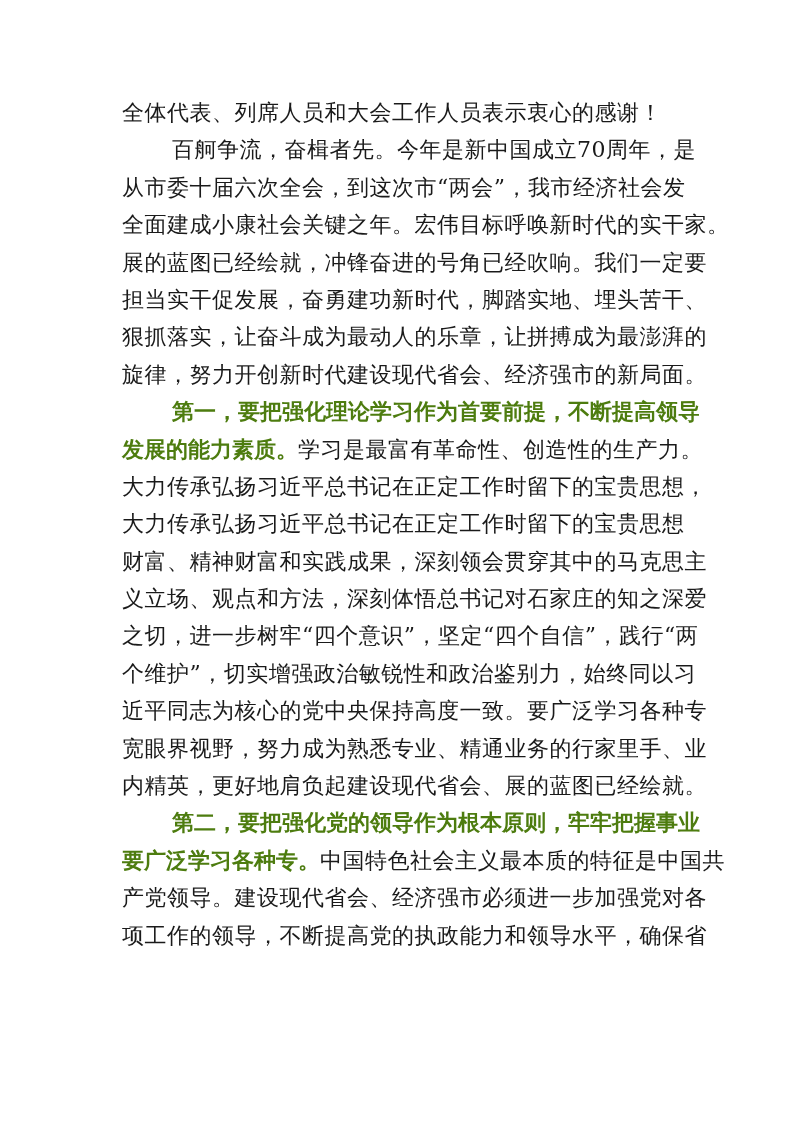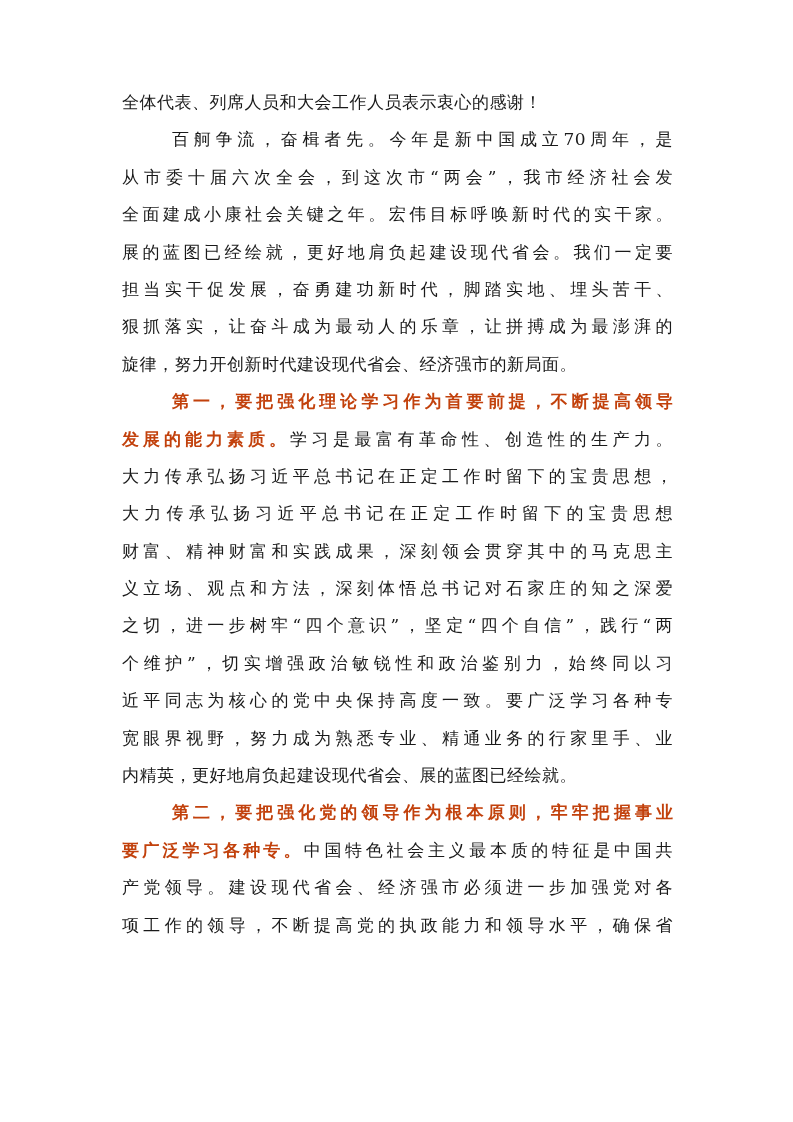--- a/index.html
+++ b/index.html
@@ -17,63 +17,63 @@
       position: absolute;
       left: 0;
       top: 0;
       width: 793px;
       height: 1122px;
       background: #ffffff;
     }
     .body-text {
       position: absolute;
       left: 122px;
-      top: 84px;
+      top: 94px;
       width: 551px;
       font-family: "DejaVu Serif", "Liberation Serif", serif;
-      font-size: 17px;
+      font-size: 22px;
       color: #1a1a1a;
     }
     .line {
       height: 37.4px;
       line-height: 37.4px;
       white-space: nowrap;
       text-align: justify;
       text-align-last: justify;
       letter-spacing: 0.5px;
       overflow: visible;
     }
     .line.last {
       text-align-last: left;
     }
     .line.indent {
       padding-left: 50px;
     }
     .bold {
       font-family: "DejaVu Sans", "Liberation Sans", sans-serif;
       font-weight: bold;
-      color: #c2410c;
+      color: #4d7c0f;
       letter-spacing: 0;
     }
     .regular {
       font-weight: normal;
     }
   </style>
 </head>
 <body>
 
 <div class="page">
   <div class="body-text">
 
     <div class="line last"><span class="regular">全体代表、列席人员和大会工作人员表示衷心的感谢！</span></div>
 
     <div class="line indent"><span class="regular">百舸争流，奋楫者先。今年是新中国成立70周年，是</span></div>
     <div class="line"><span class="regular">从市委十届六次全会，到这次市“两会”，我市经济社会发</span></div>
     <div class="line"><span class="regular">全面建成小康社会关键之年。宏伟目标呼唤新时代的实干家。</span></div>
-    <div class="line"><span class="regular">展的蓝图已经绘就，更好地肩负起建设现代省会。我们一定要</span></div>
+    <div class="line"><span class="regular">展的蓝图已经绘就，冲锋奋进的号角已经吹响。我们一定要</span></div>
     <div class="line"><span class="regular">担当实干促发展，奋勇建功新时代，脚踏实地、埋头苦干、</span></div>
     <div class="line"><span class="regular">狠抓落实，让奋斗成为最动人的乐章，让拼搏成为最澎湃的</span></div>
     <div class="line last"><span class="regular">旋律，努力开创新时代建设现代省会、经济强市的新局面。</span></div>
 
     <div class="line indent"><span class="bold">第一，要把强化理论学习作为首要前提，不断提高领导</span></div>
     <div class="line"><span class="bold">发展的能力素质。</span><span class="regular">学习是最富有革命性、创造性的生产力。</span></div>
     <div class="line"><span class="regular">大力传承弘扬习近平总书记在正定工作时留下的宝贵思想，</span></div>
     <div class="line"><span class="regular">大力传承弘扬习近平总书记在正定工作时留下的宝贵思想</span></div>
     <div class="line"><span class="regular">财富、精神财富和实践成果，深刻领会贯穿其中的马克思主</span></div>
     <div class="line"><span class="regular">义立场、观点和方法，深刻体悟总书记对石家庄的知之深爱</span></div>

